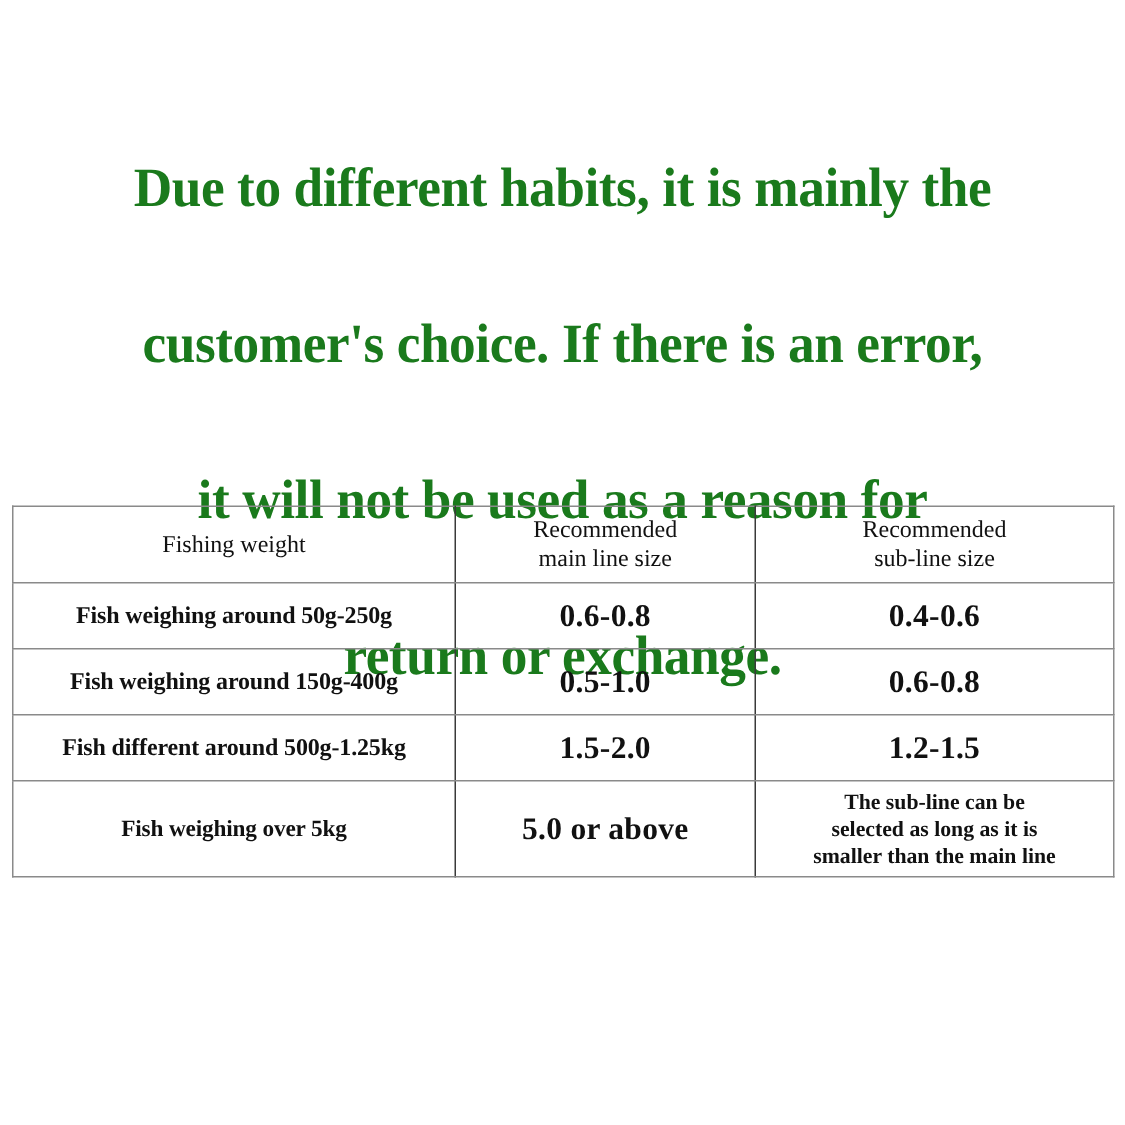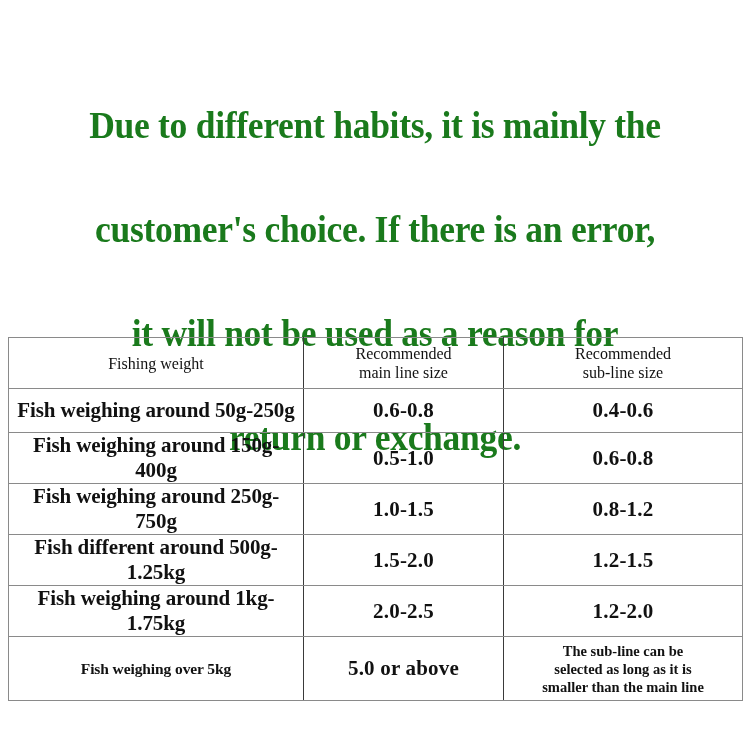--- a/index.html
+++ b/index.html
@@ -88,21 +88,21 @@
   .hdr-row th .two-line {
     display: block;
     white-space: pre-line;
   }
 
   
   .data-row td {
     height: 43px;
   }
   .cell-weight {
-    font-size: 21px;
+    font-size: 16px;
     font-weight: bold;
     letter-spacing: -0.1px;
   }
   .cell-value {
     font-size: 21px;
     font-weight: bold;
     letter-spacing: 0.2px;
     margin-top: 24px;
   }
 
@@ -162,33 +162,23 @@
           <td class="cell-weight">Fish weighing around 50g-250g</td>
           <td class="cell-value">0.6-0.8</td>
           <td class="cell-value">0.4-0.6</td>
         </tr>
         <tr class="data-row">
           <td class="cell-weight">Fish weighing around 150g-400g</td>
           <td class="cell-value">0.5-1.0</td>
           <td class="cell-value">0.6-0.8</td>
         </tr>
         <tr class="data-row">
-          <td class="cell-weight">Fish weighing around 250g-750g</td>
-          <td class="cell-value">1.0-1.5</td>
-          <td class="cell-value">0.8-1.2</td>
-        </tr>
-        <tr class="data-row">
           <td class="cell-weight">Fish different around 500g-1.25kg</td>
           <td class="cell-value">1.5-2.0</td>
           <td class="cell-value">1.2-1.5</td>
-        </tr>
-        <tr class="data-row">
-          <td class="cell-weight">Fish weighing around 1kg-1.75kg</td>
-          <td class="cell-value">2.0-2.5</td>
-          <td class="cell-value">1.2-2.0</td>
         </tr>
         <tr class="last-row">
           <td class="cell-weight">Fish weighing over 5kg</td>
           <td class="cell-value">5.0 or above</td>
           <td class="cell-note">The sub-line can be
 selected as long as it is
 smaller than the main line</td>
         </tr>
       </tbody>
     </table>

